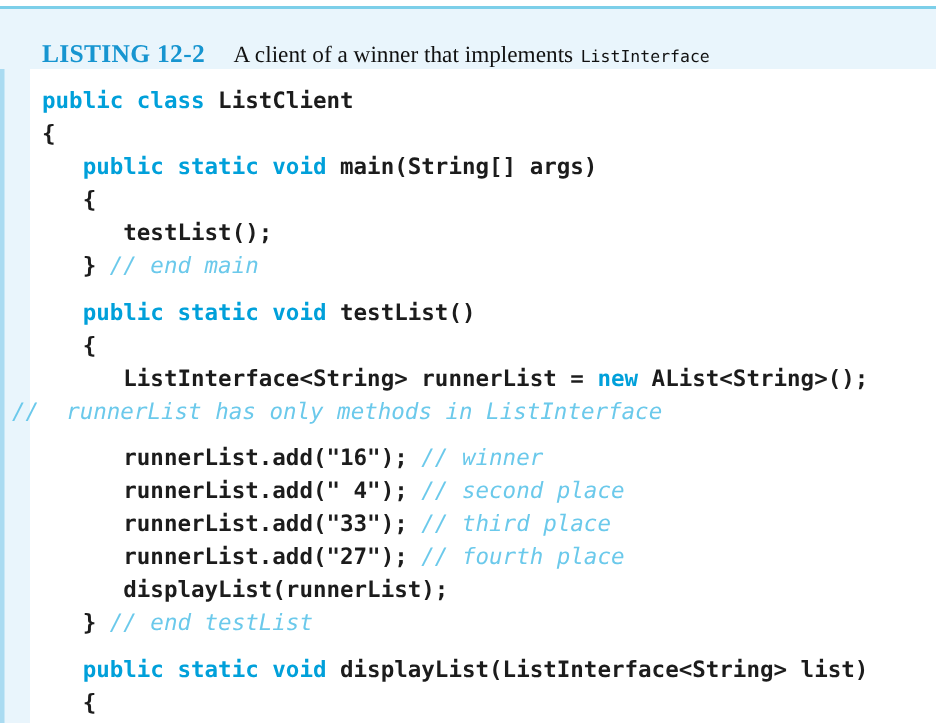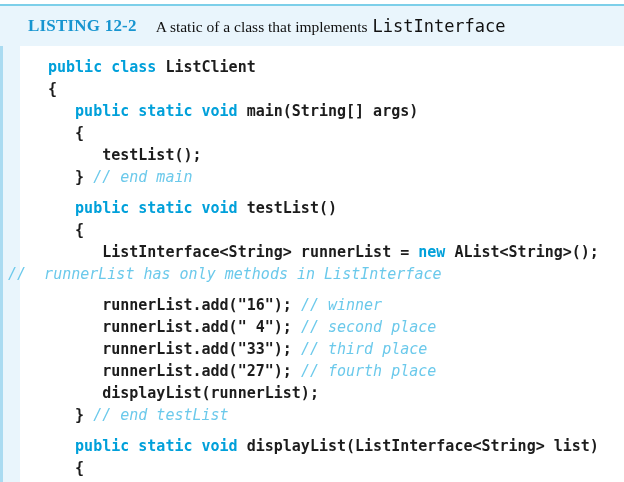--- a/index.html
+++ b/index.html
@@ -23,61 +23,61 @@
     width: 17px;
     background: var(--panel_bg, #e9f5fc);
     border-left: 3px solid var(--left_bar, #aadbf1);
   }
   .header {
     position: absolute;
     top: 6px; left: 0; right: 0;
     height: 40px;
     background: var(--panel_bg, #e9f5fc);
     display: flex;
-    align-items: center;
+    align-items: flex-end;
     padding-left: 28px;
     box-sizing: border-box;
   }
   .listing-label {
     font-weight: bold;
     font-size: 17px;
     letter-spacing: 0.2px;
     color: var(--listing_label, #1795d0);
   }
   .listing-desc {
     margin-left: 19px;
     font-size: 15.5px;
     color: #111111;
   }
   .listing-desc .mono {
     font-family: "DejaVu Sans Mono", monospace;
-    font-size: 17px;
+    font-size: 11px;
     margin-left: 5px;
   }
   .code {
     position: absolute;
     top: 46px; left: 0; right: 0; bottom: 0;
     padding: 10px 0 0 28px;
     font-family: "DejaVu Sans Mono", monospace;
     font-size: 15px;
     font-weight: bold;
     color: var(--code_text, #1c1c1c);
     white-space: pre;
     box-sizing: border-box;
   }
-  .code-line { height: 22px; line-height: 22px; margin-left: 20px; }
+  .code-line { height: 22px; line-height: 22px; }
   .code-blank { height: 9px; }
   .t-k { color: var(--keyword, #00a0da); font-weight: bold; }
   .t-c { color: var(--code_text, #1c1c1c); }
   .t-m { color: var(--comment, #6bc9eb); font-weight: normal; font-style: italic; }
 </style>
 </head>
 <body>
 
 <div class="page">
   <div class="top-rule"></div>
   <div class="left-strip"></div>
   <div class="header">
     <span class="listing-label">LISTING 12-2</span>
-    <span class="listing-desc"><span>A static of a class that implements</span><span class="mono">ListInterface</span></span>
+    <span class="listing-desc"><span>A client of a winner that implements</span><span class="mono">ListInterface</span></span>
   </div>
   <div class="code" id="code-area"><div class="code-line"><span class="t-k">public</span><span class="t-c"> </span><span class="t-k">class</span><span class="t-c"> ListClient</span></div><div class="code-line"><span class="t-c">{</span></div><div class="code-line"><span class="t-c">   </span><span class="t-k">public</span><span class="t-c"> </span><span class="t-k">static</span><span class="t-c"> </span><span class="t-k">void</span><span class="t-c"> main(String[] args)</span></div><div class="code-line"><span class="t-c">   {</span></div><div class="code-line"><span class="t-c">      testList();</span></div><div class="code-line"><span class="t-c">   } </span><span class="t-m">// end main</span></div><div class="code-blank"></div><div class="code-line"><span class="t-c">   </span><span class="t-k">public</span><span class="t-c"> </span><span class="t-k">static</span><span class="t-c"> </span><span class="t-k">void</span><span class="t-c"> testList()</span></div><div class="code-line"><span class="t-c">   {</span></div><div class="code-line"><span class="t-c">      ListInterface&lt;String&gt; runnerList = </span><span class="t-k">new</span><span class="t-c"> AList&lt;String&gt;();</span></div><div class="code-line" style="margin-left: -20px;"><span class="t-m">//  runnerList has only methods in ListInterface</span></div><div class="code-blank"></div><div class="code-line"><span class="t-c">      runnerList.add("16"); </span><span class="t-m">// winner</span></div><div class="code-line"><span class="t-c">      runnerList.add(" 4"); </span><span class="t-m">// second place</span></div><div class="code-line"><span class="t-c">      runnerList.add("33"); </span><span class="t-m">// third place</span></div><div class="code-line"><span class="t-c">      runnerList.add("27"); </span><span class="t-m">// fourth place</span></div><div class="code-line"><span class="t-c">      displayList(runnerList);</span></div><div class="code-line"><span class="t-c">   } </span><span class="t-m">// end testList</span></div><div class="code-blank"></div><div class="code-line"><span class="t-c">   </span><span class="t-k">public</span><span class="t-c"> </span><span class="t-k">static</span><span class="t-c"> </span><span class="t-k">void</span><span class="t-c"> displayList(ListInterface&lt;String&gt; list)</span></div><div class="code-line"><span class="t-c">   {</span></div></div>
 </div>
 
 </body></html>

